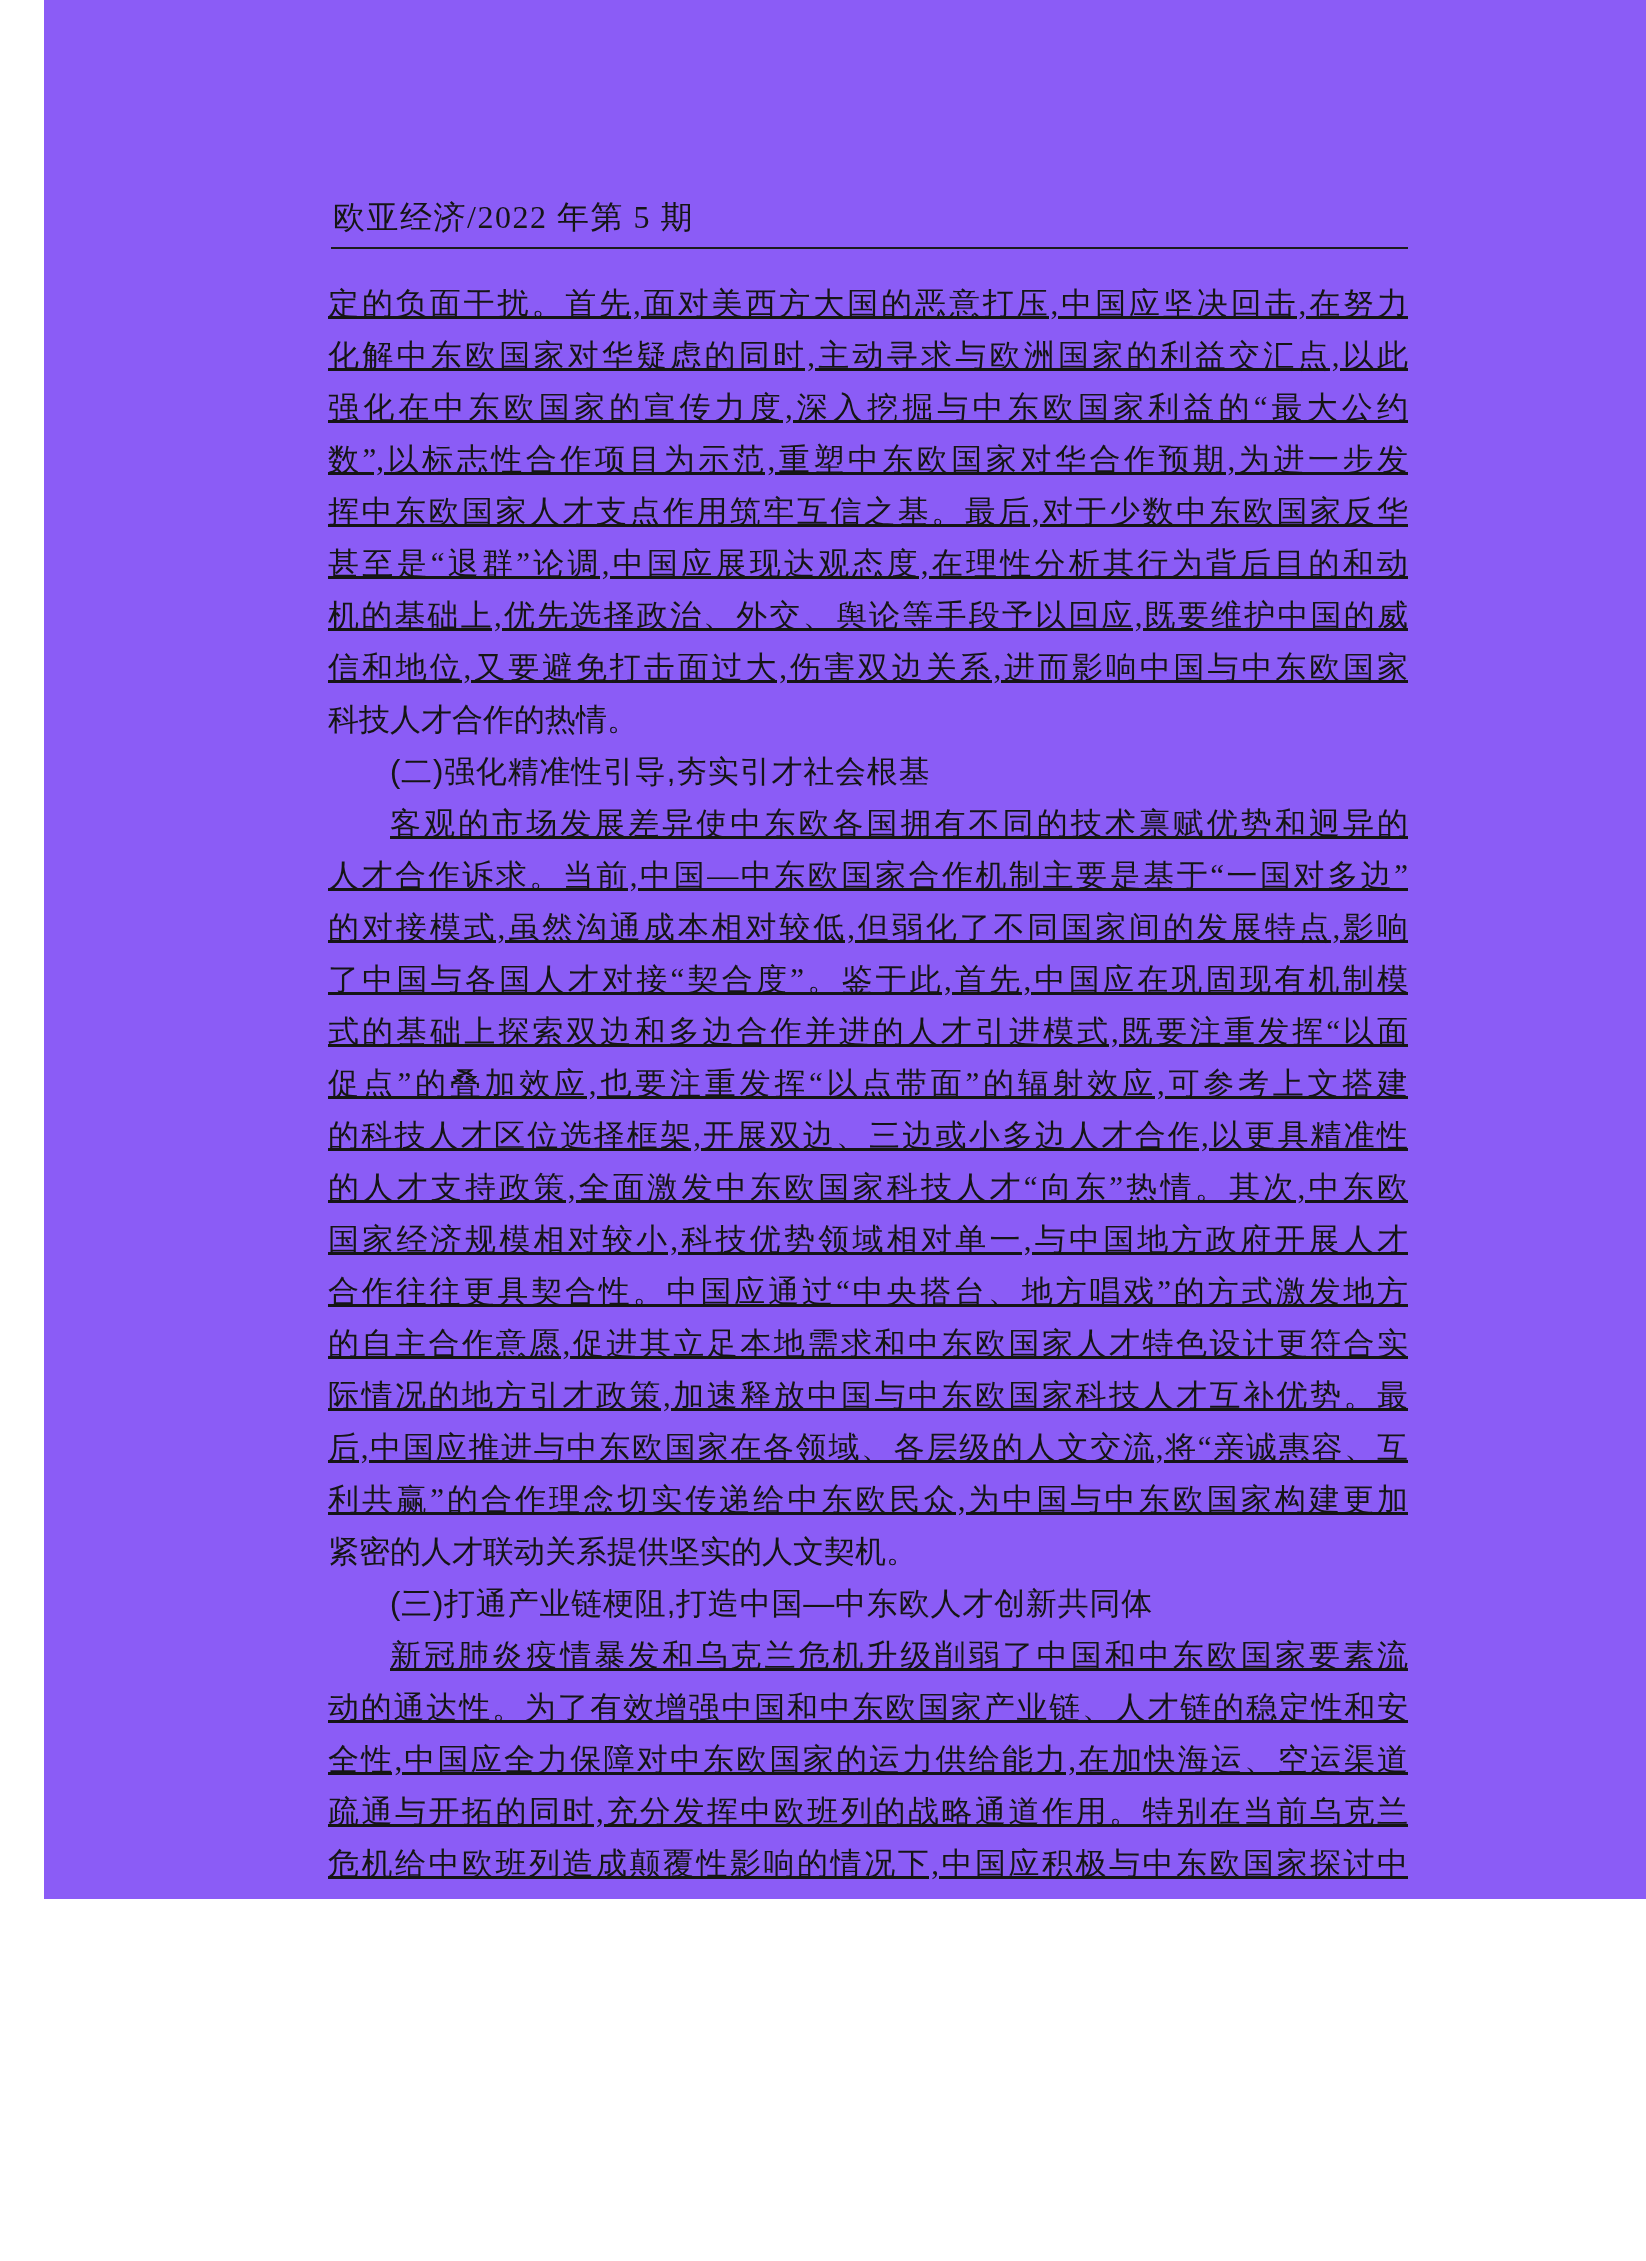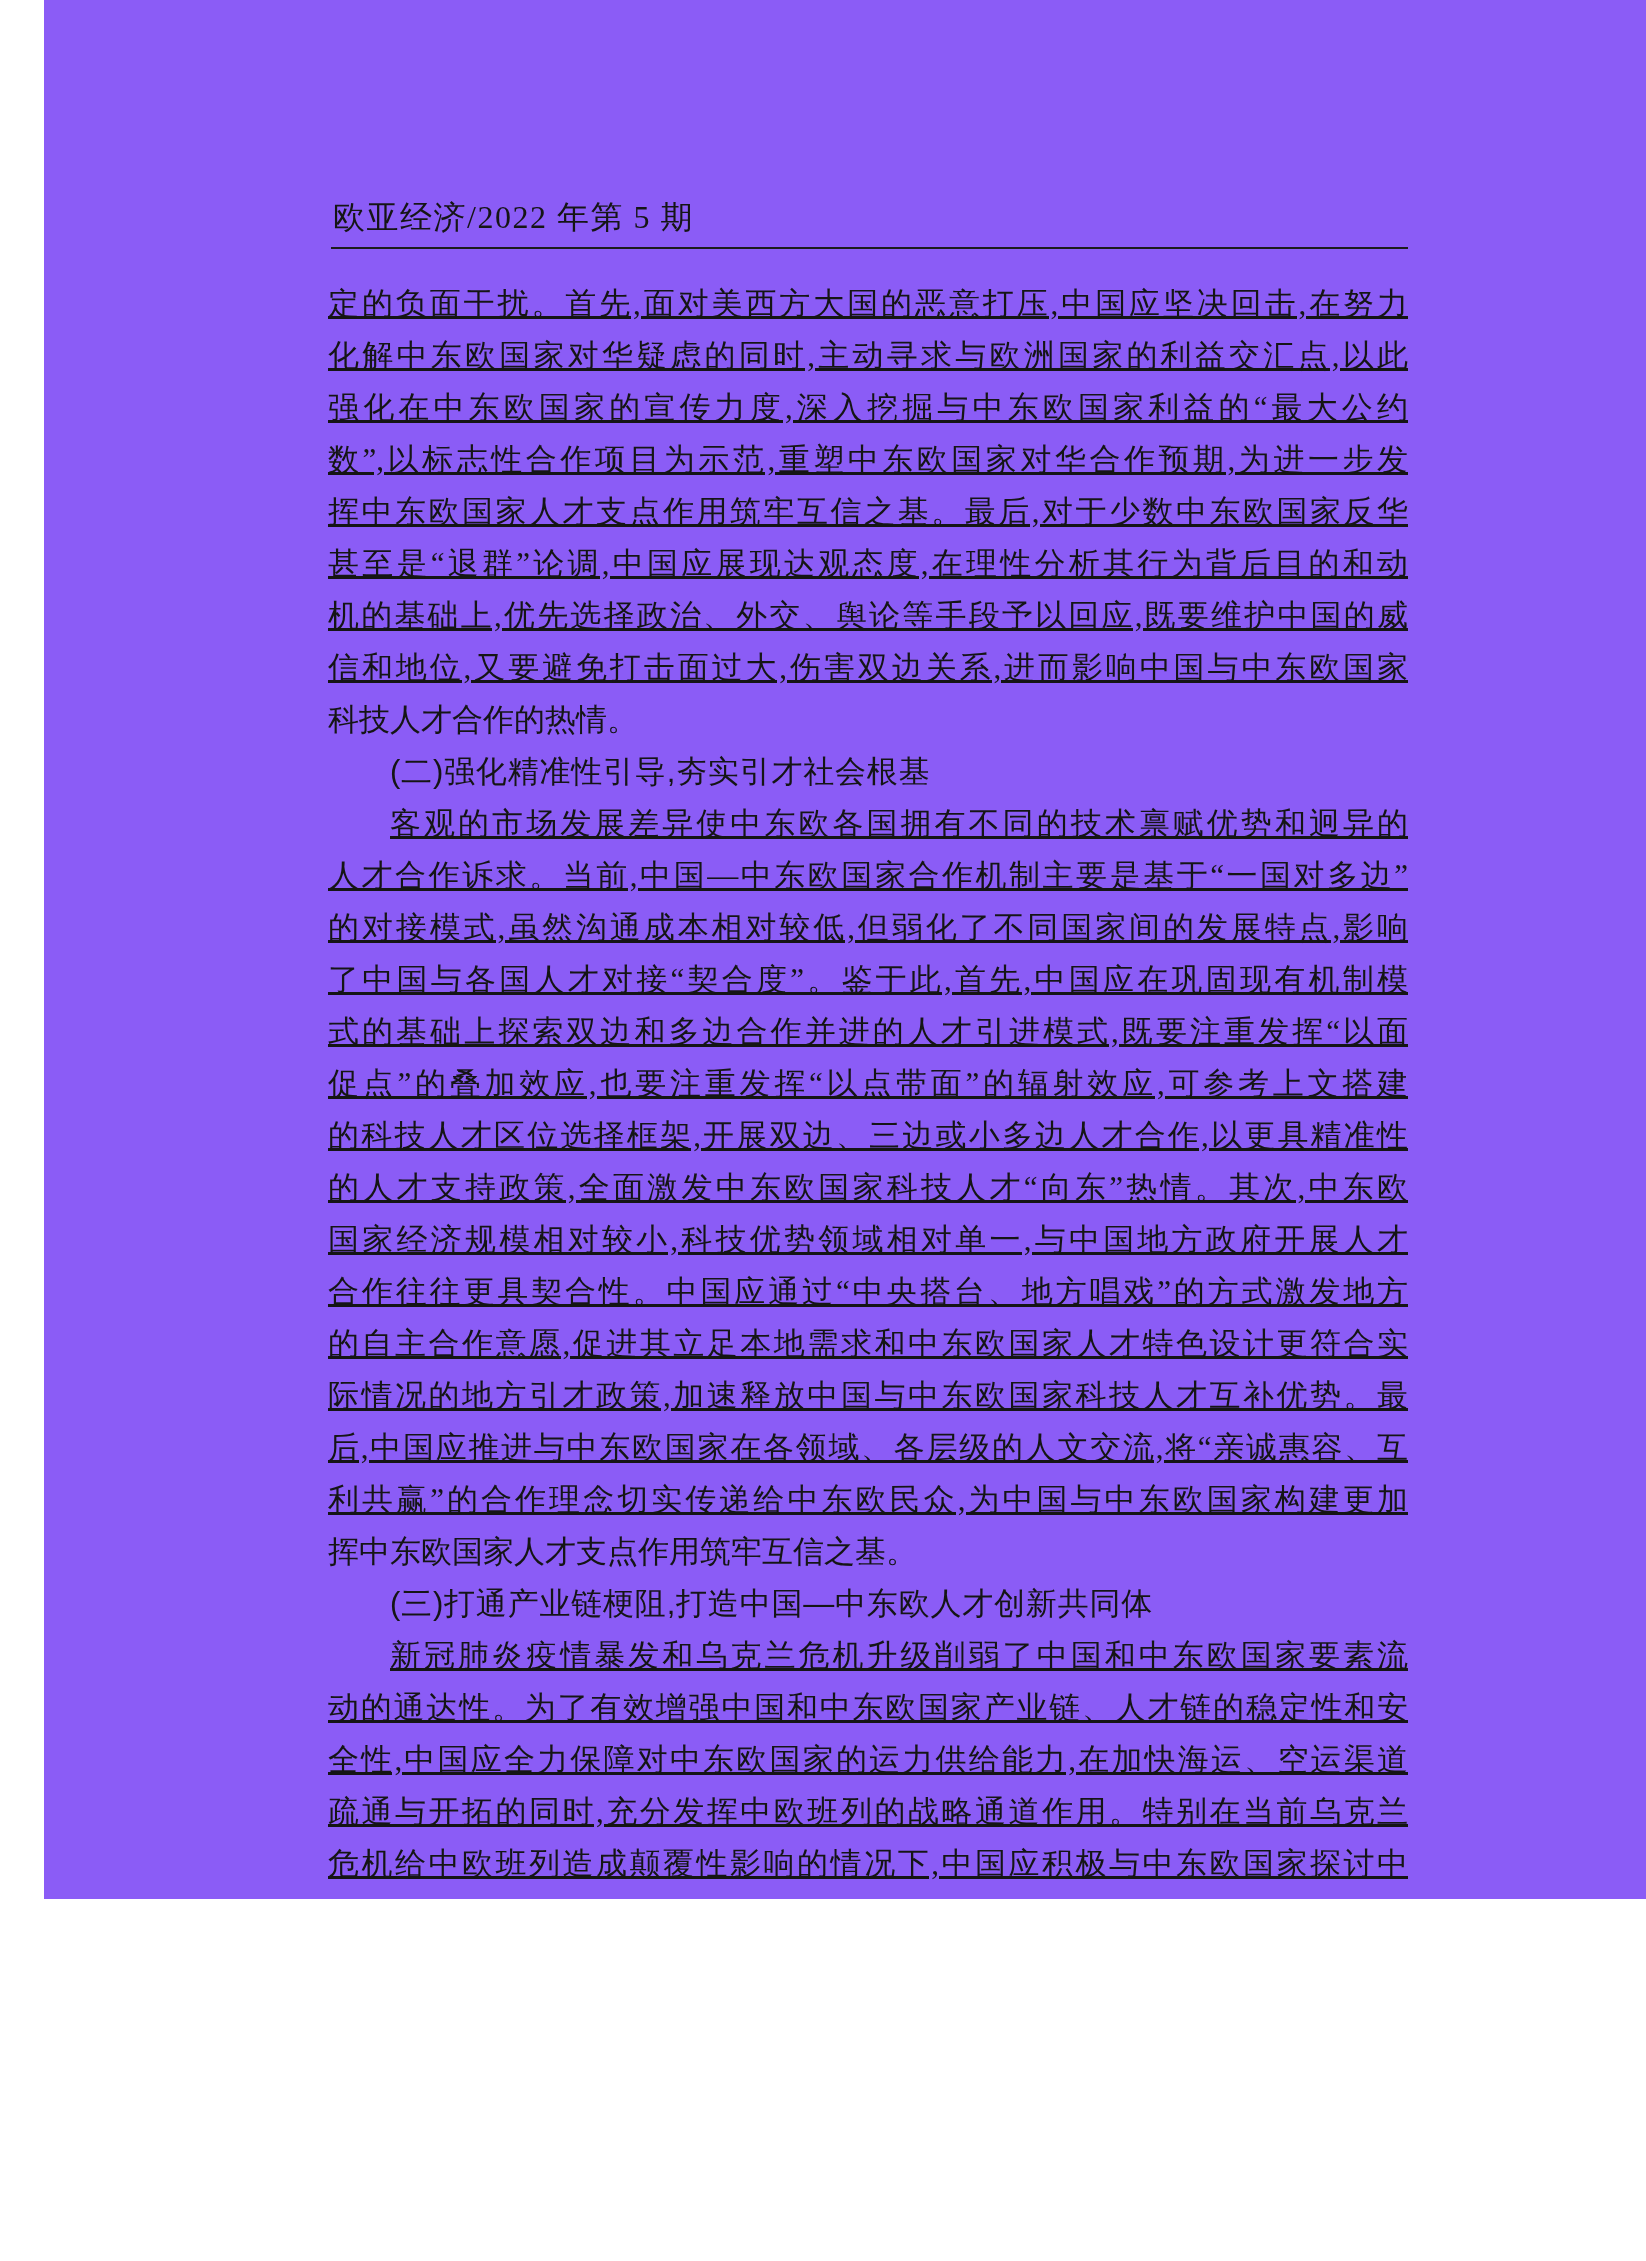--- a/index.html
+++ b/index.html
@@ -106,21 +106,21 @@
       <div class="text-line fill">式的基础上探索双边和多边合作并进的人才引进模式,既要注重发挥“以面</div>
       <div class="text-line fill">促点”的叠加效应,也要注重发挥“以点带面”的辐射效应,可参考上文搭建</div>
       <div class="text-line fill">的科技人才区位选择框架,开展双边、三边或小多边人才合作,以更具精准性</div>
       <div class="text-line fill">的人才支持政策,全面激发中东欧国家科技人才“向东”热情。其次,中东欧</div>
       <div class="text-line fill">国家经济规模相对较小,科技优势领域相对单一,与中国地方政府开展人才</div>
       <div class="text-line fill">合作往往更具契合性。中国应通过“中央搭台、地方唱戏”的方式激发地方</div>
       <div class="text-line fill">的自主合作意愿,促进其立足本地需求和中东欧国家人才特色设计更符合实</div>
       <div class="text-line fill">际情况的地方引才政策,加速释放中国与中东欧国家科技人才互补优势。最</div>
       <div class="text-line fill">后,中国应推进与中东欧国家在各领域、各层级的人文交流,将“亲诚惠容、互</div>
       <div class="text-line fill">利共赢”的合作理念切实传递给中东欧民众,为中国与中东欧国家构建更加</div>
-      <div class="text-line">挥中东欧国家人才支点作用筑牢互信之基。</div>
+      <div class="text-line">紧密的人才联动关系提供坚实的人文契机。</div>
       <div class="text-line section-heading">(三)打通产业链梗阻,打造中国—中东欧人才创新共同体</div>
       <div class="text-line fill indent">新冠肺炎疫情暴发和乌克兰危机升级削弱了中国和中东欧国家要素流</div>
       <div class="text-line fill">动的通达性。为了有效增强中国和中东欧国家产业链、人才链的稳定性和安</div>
       <div class="text-line fill">全性,中国应全力保障对中东欧国家的运力供给能力,在加快海运、空运渠道</div>
       <div class="text-line fill">疏通与开拓的同时,充分发挥中欧班列的战略通道作用。特别在当前乌克兰</div>
       <div class="text-line fill">危机给中欧班列造成颠覆性影响的情况下,中国应积极与中东欧国家探讨中</div>
       <div class="text-line fill">欧班列绕俄路线,坚持维护中欧班列定位、角色、属性不动摇,动的通达性</div>
     </div>
 
   <div class="page-footer">— 122 —</div>

